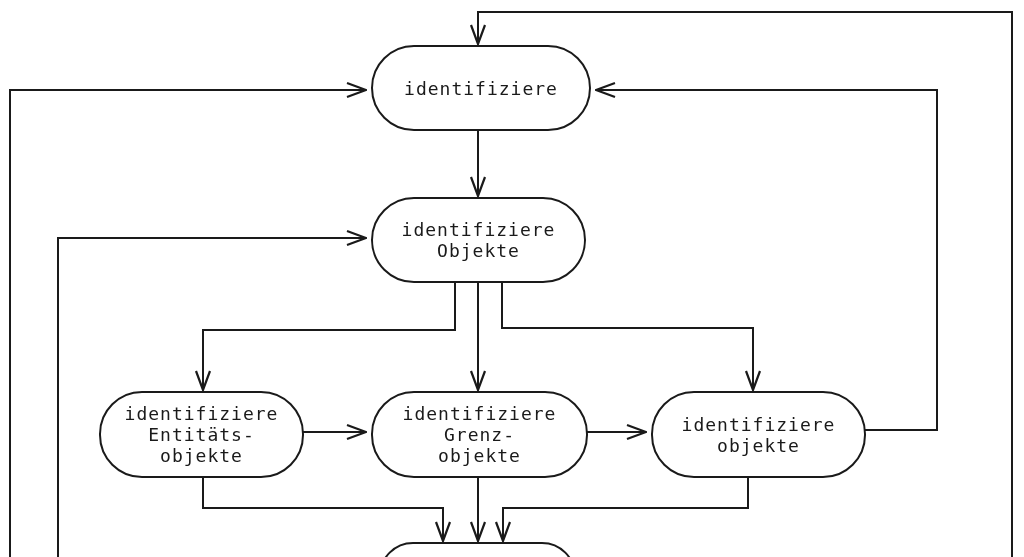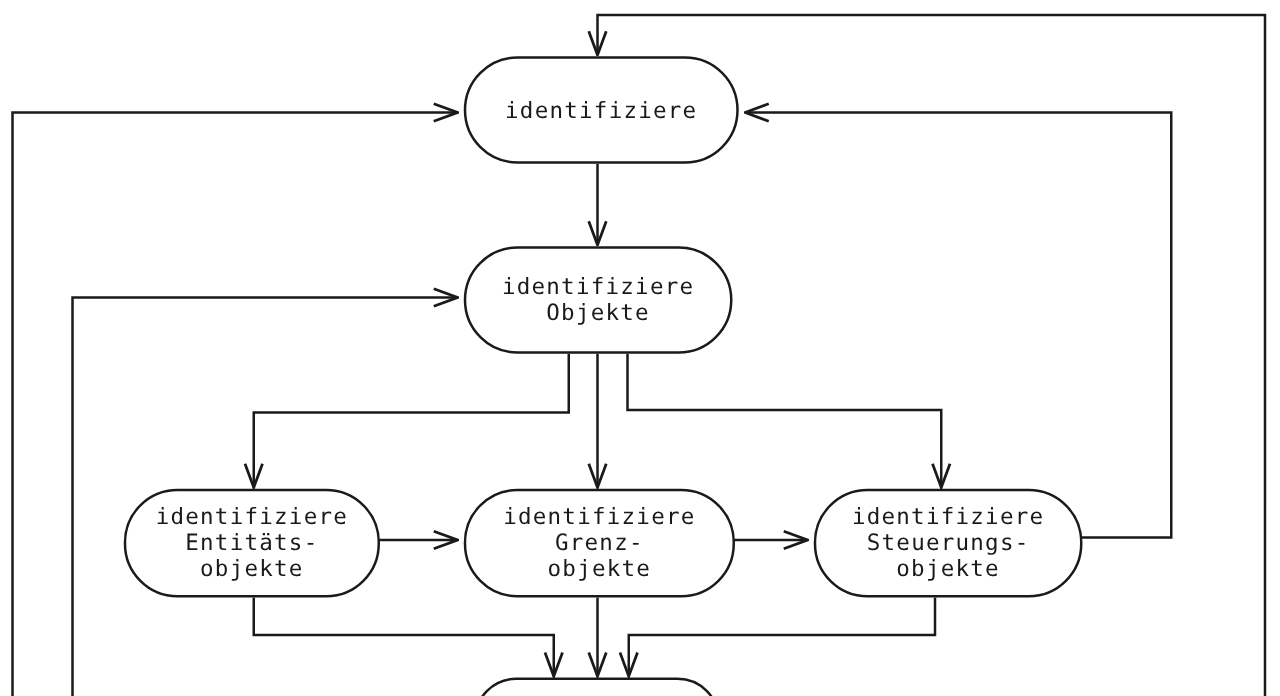--- a/index.html
+++ b/index.html
@@ -69,19 +69,18 @@
   </div>
 
   <div class="node n4">
     <div>identifiziere</div>
     <div>Grenz-</div>
     <div>objekte</div>
   </div>
 
   <div class="node n5">
     <div>identifiziere</div>
-    <div>Steuerungs-</div>
     <div>objekte</div>
   </div>
 
   <div class="node n6"></div>
 
 </div>
 
 </body></html>

